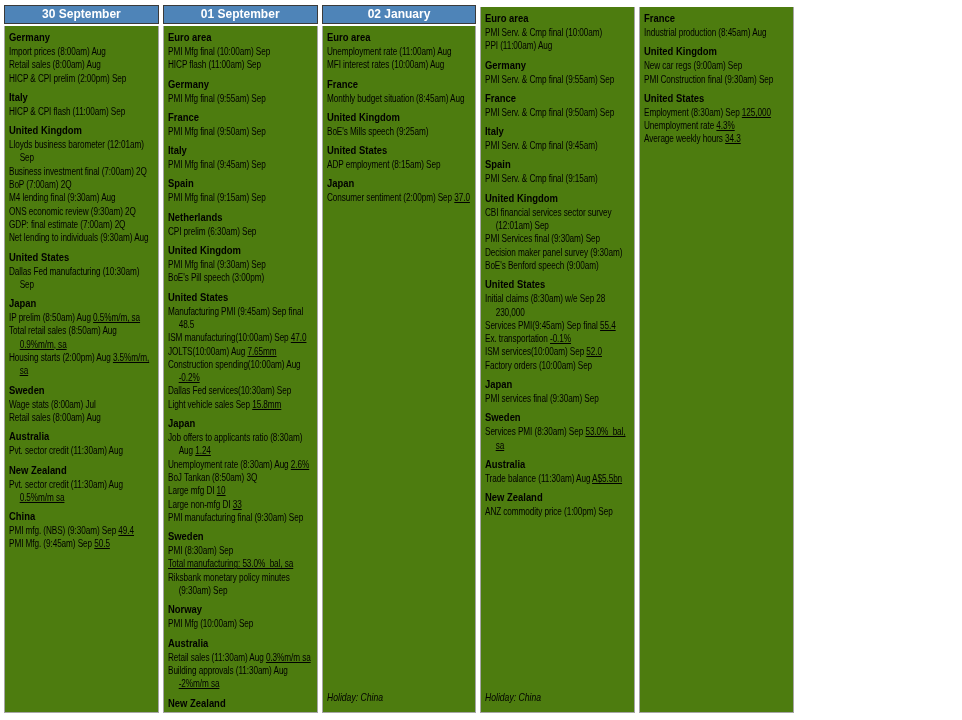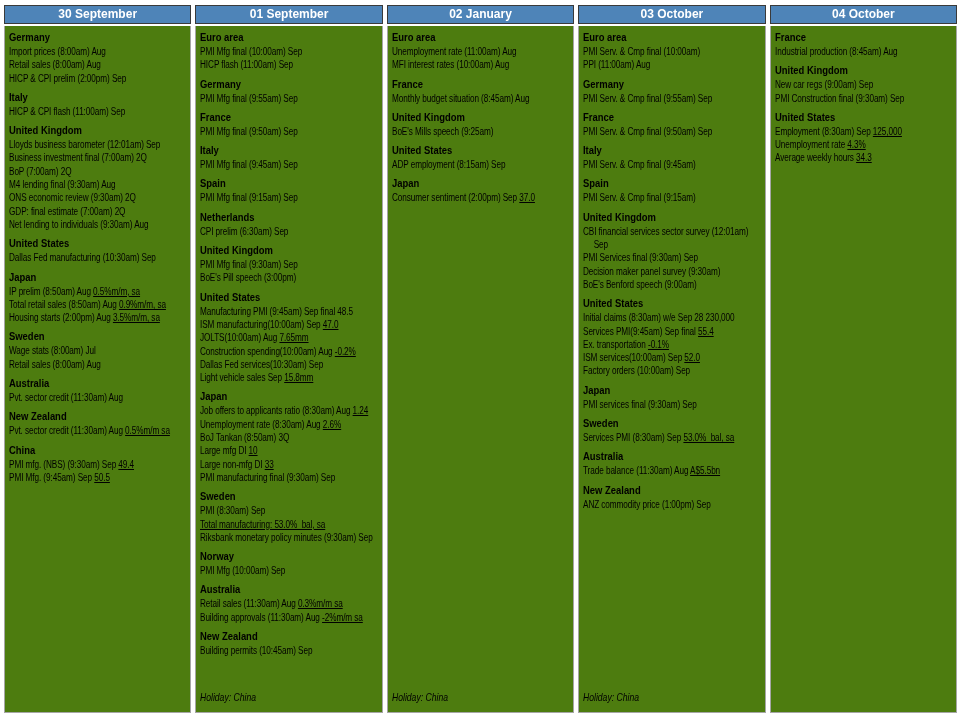--- a/index.html
+++ b/index.html
@@ -8,21 +8,21 @@
     width: 962px;
     height: 720px;
     background: #ffffff;
     overflow: hidden;
     font-family: "Liberation Sans", sans-serif;
   }
   .calendar {
     position: absolute;
     left: 4px;
     top: 5px;
-    width: 953px;
+    width: 790px;
     height: 708px;
     display: flex;
     gap: 4px;
   }
   .col {
     flex: 1 1 0;
     min-width: 0;
     display: flex;
     flex-direction: column;
   }
@@ -239,21 +239,20 @@
           </div>
           <div class="section">
             <div class="country">Japan</div>
             <div class="event"><span>Consumer sentiment (2:00pm) Sep </span><span class="u">37.0</span></div>
           </div>
           <div class="holiday">Holiday: China</div>
         </div>
       </div>
     </div>
     <div class="col">
-      <div class="col-header">03 October</div>
       <div class="col-body">
         <div class="body-inner">
           <div class="section">
             <div class="country">Euro area</div>
             <div class="event"><span>PMI Serv. &amp; Cmp final (10:00am)</span></div>
             <div class="event"><span>PPI (11:00am) Aug</span></div>
           </div>
           <div class="section">
             <div class="country">Germany</div>
             <div class="event"><span>PMI Serv. &amp; Cmp final (9:55am) Sep</span></div>
@@ -299,21 +298,20 @@
           </div>
           <div class="section">
             <div class="country">New Zealand</div>
             <div class="event"><span>ANZ commodity price (1:00pm) Sep</span></div>
           </div>
           <div class="holiday">Holiday: China</div>
         </div>
       </div>
     </div>
     <div class="col">
-      <div class="col-header">04 October</div>
       <div class="col-body">
         <div class="body-inner">
           <div class="section">
             <div class="country">France</div>
             <div class="event"><span>Industrial production (8:45am) Aug</span></div>
           </div>
           <div class="section">
             <div class="country">United Kingdom</div>
             <div class="event"><span>New car regs (9:00am) Sep</span></div>
             <div class="event"><span>PMI Construction final (9:30am) Sep</span></div>

